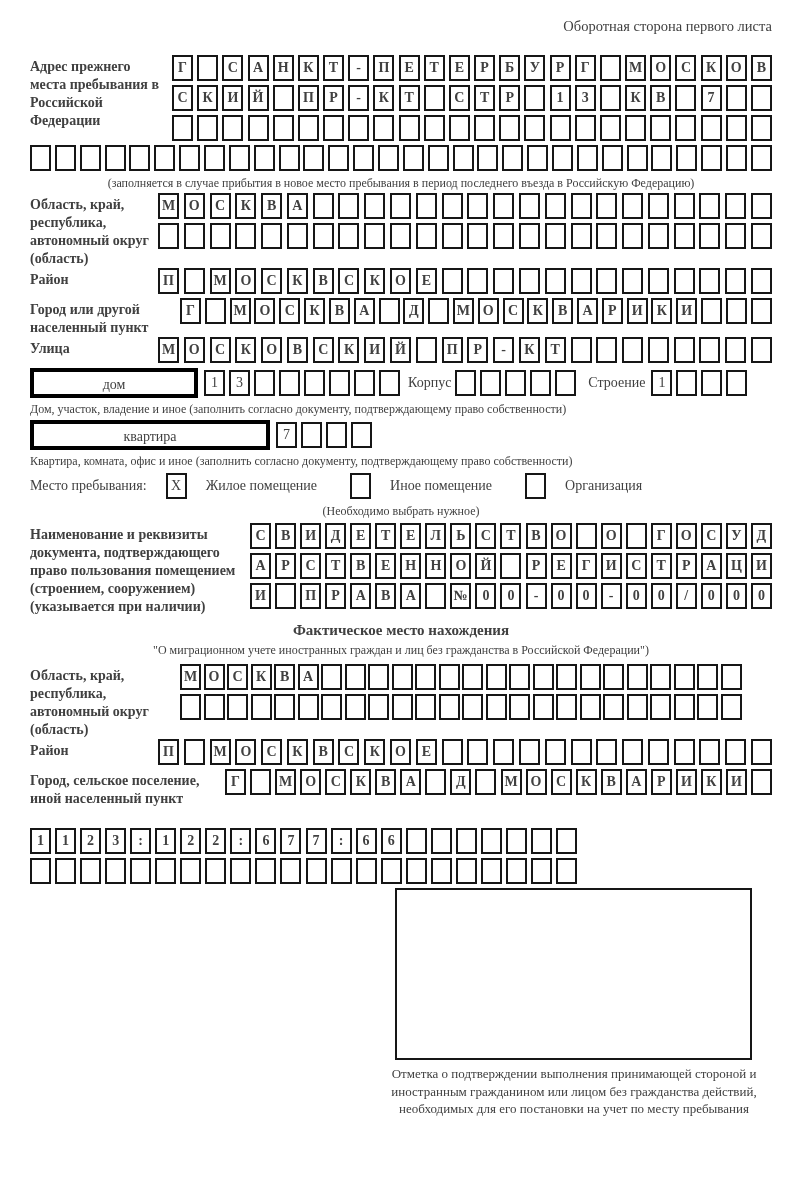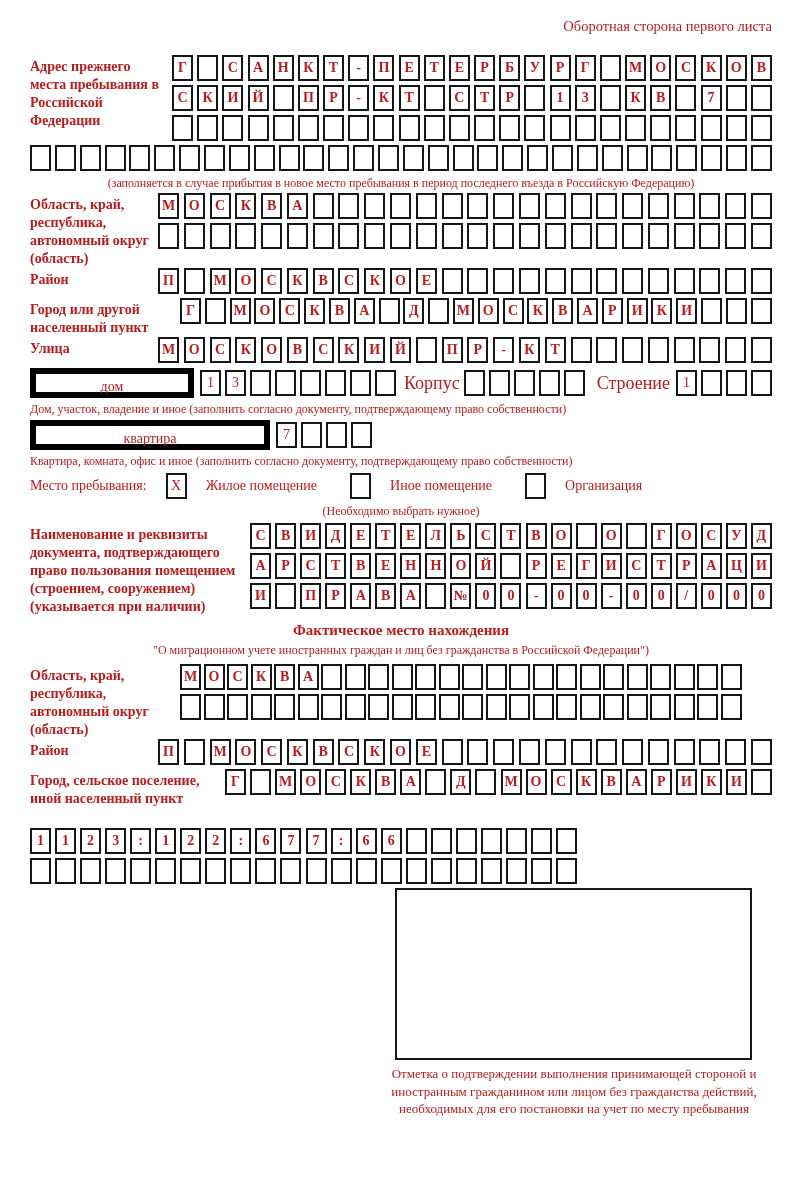--- a/index.html
+++ b/index.html
@@ -1,16 +1,16 @@
 <!DOCTYPE html>
 <html><head>
 <meta charset="utf-8">
 <style>
   html,body{margin:0;padding:0;background:#fff;}
-  .page{position:relative;width:800px;height:1180px;background:#fff;color:#b91c1c;
+  .page{position:relative;width:800px;height:1180px;background:#fff;color:#404040;
         font-family:"Liberation Serif","DejaVu Serif",serif;
         padding:8px 28px 0 30px;box-sizing:border-box;overflow:hidden;}
   .headnote{text-align:right;font-size:14.5px;margin:10px 0 20px 0;}
   .frow{display:flex;align-items:flex-start;font-weight:bold;}
   .label{font-size:14px;line-height:18px;padding-top:3px;box-sizing:border-box;padding-right:8px;}
   .lw142{flex:0 0 142px;width:142px;}
   .lw128{flex:0 0 128px;width:128px;}
   .lw150{flex:0 0 150px;width:150px;}
   .lw195{flex:0 0 195px;width:195px;}
   .lw220{flex:0 0 220px;width:220px;}
@@ -22,25 +22,25 @@
   .w592{width:592px;margin-left:22px;}
   .w562{width:562px;}
   .w547{width:547px;}
   .w522{width:522px;}
   .wfull{width:742px;}
   .cellgroup{display:flex;gap:4px;}
   .cap{font-size:12px;line-height:16px;margin-bottom:3px;}
   .center{text-align:center;}
   .h{font-weight:bold;font-size:15px;text-align:center;line-height:20px;}
   .domrow{display:flex;align-items:center;height:32px;margin-bottom:2px;}
-  .longbox{box-sizing:border-box;height:30px;border:6px solid #000000;text-align:center;
+  .longbox{box-sizing:border-box;height:30px;border:4px solid #000000;text-align:center;
            font-size:14px;line-height:26px;}
   .nb168{width:168px;}
   .nb200{width:240px;}
-  .inlab{font-size:18px;white-space:nowrap;}
+  .inlab{font-size:14px;white-space:nowrap;}
   .ml4{margin-left:4px;} .ml6{margin-left:6px;} .ml8{margin-left:8px;}
   .ml12{margin-left:12px;} .ml14{margin-left:14px;}
   .stayrow{display:flex;align-items:center;gap:19px;height:30px;margin-bottom:2px;font-size:14px;}
   .mb2{margin-bottom:2px;} .mb4{margin-bottom:4px;} .mb6{margin-bottom:6px;}
   .mt20{margin-top:20px;}
   .stampbox{box-sizing:border-box;margin-left:365px;width:357px;height:172px;border:2px solid #161616;}
   .stampnote{margin-left:338px;width:412px;text-align:center;font-size:13px;line-height:17.5px;margin-top:5px;}
 </style>
 </head>
 <body>

